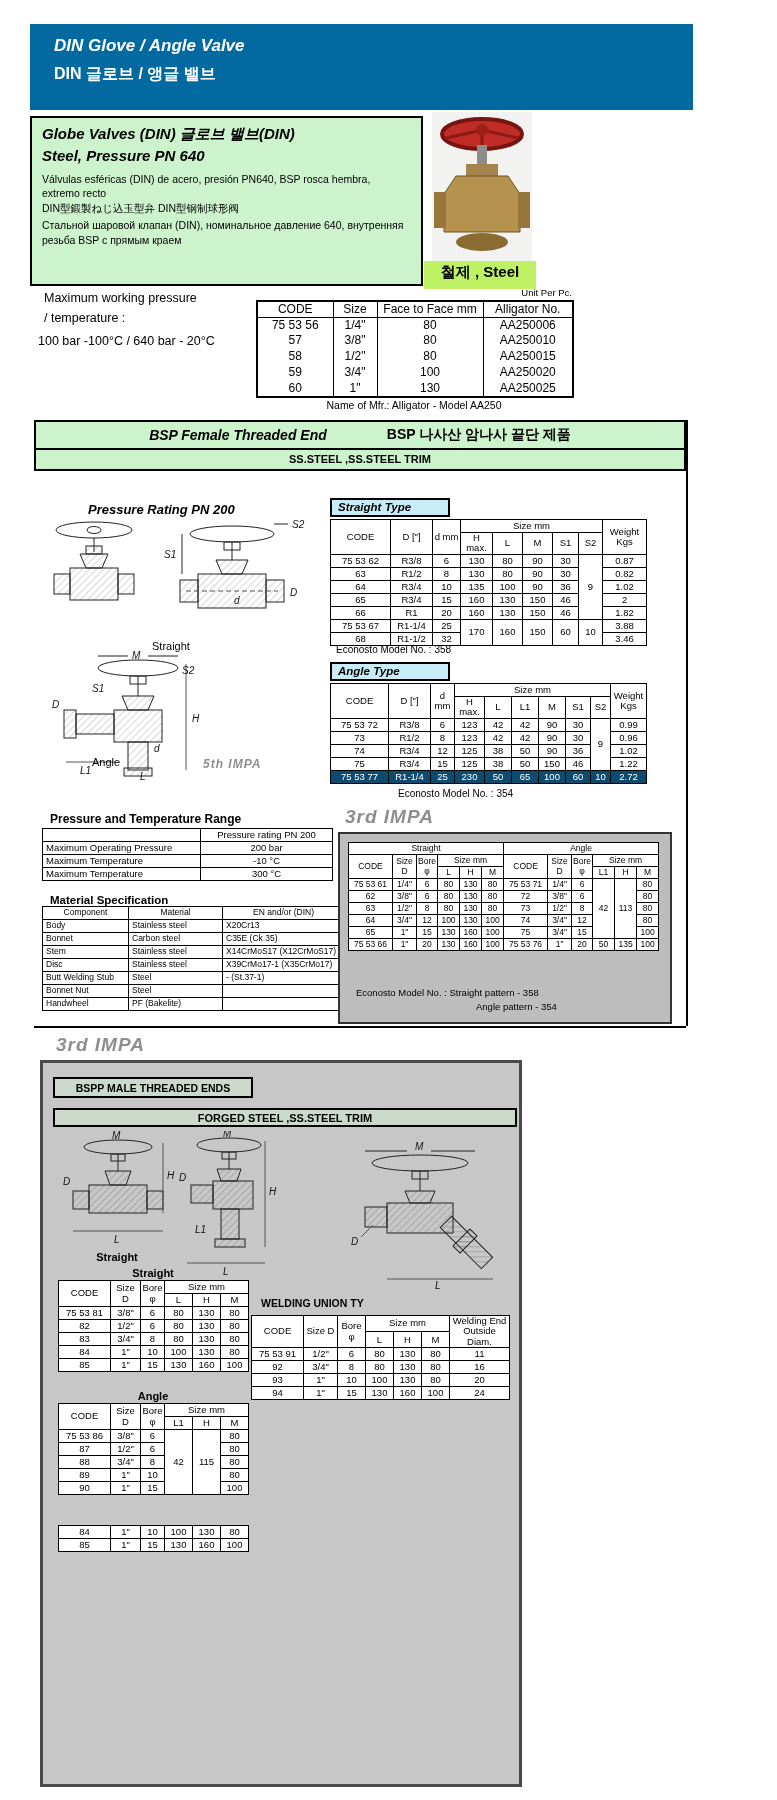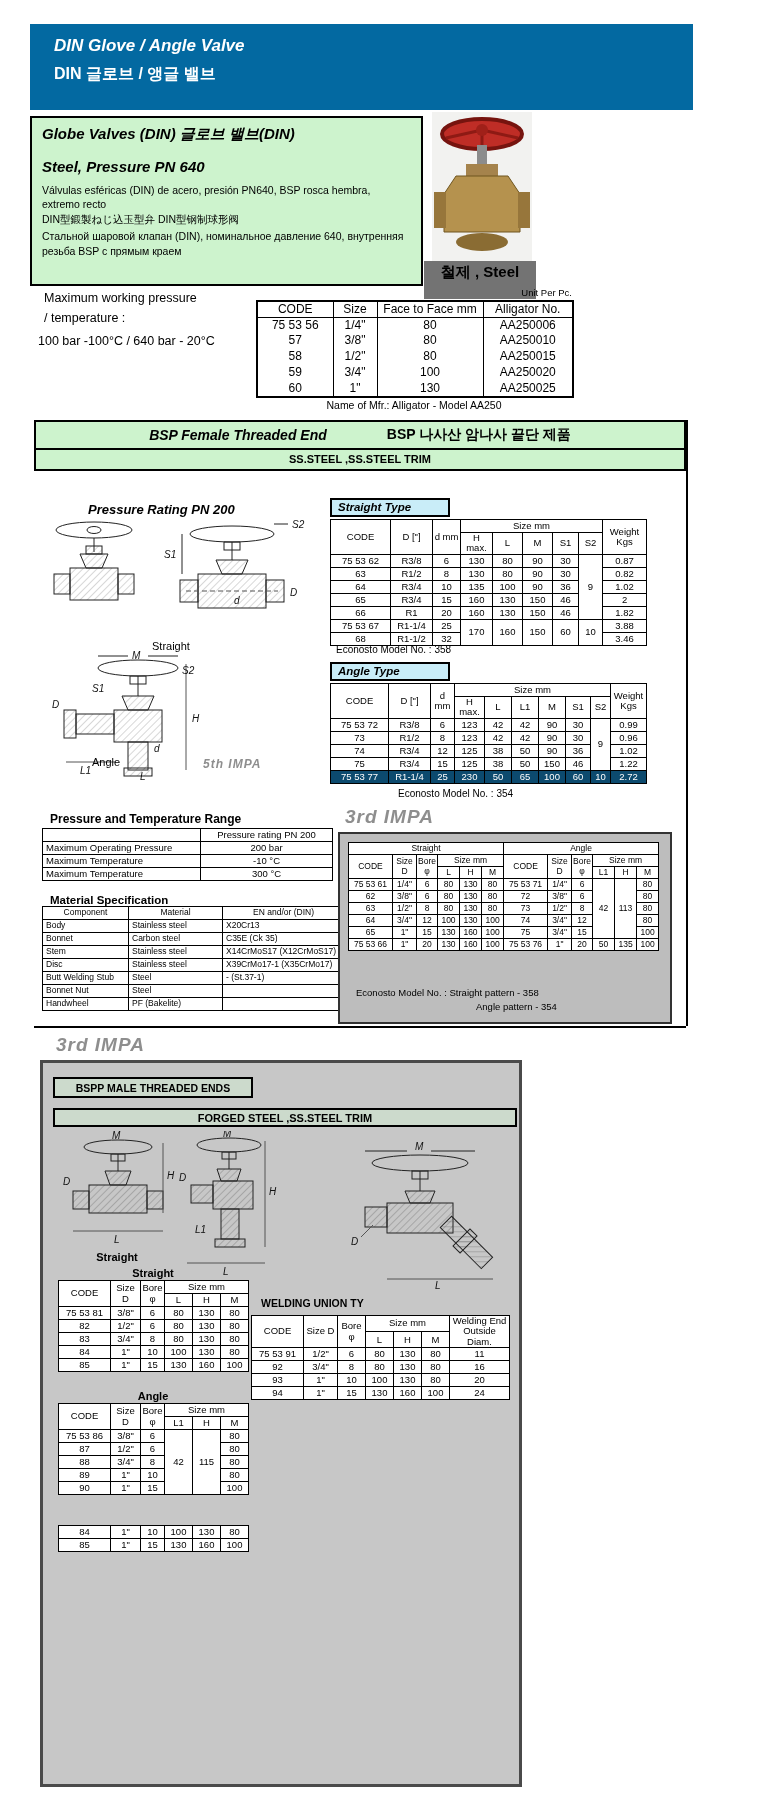--- a/index.html
+++ b/index.html
@@ -35,21 +35,21 @@
 
   <div class="abs hdr" style="left:30px;top:24px;width:663px;height:86px">
     <div style="padding:12px 0 0 24px;width:278px">
       <div class="it b" style="font-size:17px">DIN Glove / Angle Valve</div>
       <div class="b" style="font-size:16px;margin-top:8px">DIN 글로브 / 앵글 밸브</div>
     </div>
   </div>
 
   <div class="abs gbox" style="left:30px;top:116px;width:393px;height:170px;padding:7px 10px">
     <div class="it b" style="font-size:15px">Globe Valves (DIN)  글로브 밸브(DIN)</div>
-    <div class="it b" style="font-size:15px;margin-top:14px">Steel, Pressure PN 640</div>
+    <div class="it b" style="font-size:15px;margin-top:3px">Steel, Pressure PN 640</div>
     <div style="font-size:10.5px;margin-top:8px;line-height:1.35">Válvulas esféricas (DIN) de acero, presión PN640, BSP rosca hembra, extremo recto</div>
     <div style="font-size:10.5px;margin-top:2px">DIN型鍛製ねじ込玉型弁   DIN型钢制球形阀</div>
     <div style="font-size:10.5px;margin-top:2px;line-height:1.35">Стальной шаровой клапан (DIN), номинальное давление 640, внутренняя резьба BSP с прямым краем</div>
   </div>
 
   <svg class="abs" style="left:432px;top:112px" width="100" height="150" viewBox="0 0 100 150">
     <rect x="0" y="0" width="100" height="150" fill="#f2f2f0"></rect>
     <g>
       <ellipse cx="50" cy="22" rx="40" ry="15" fill="#bf2d26" stroke="#76140f" stroke-width="4"></ellipse>
       <line x1="14" y1="26" x2="50" y2="18" stroke="#8e1a14" stroke-width="3"></line>
@@ -60,21 +60,21 @@
     <g>
       <rect x="45" y="33" width="10" height="22" fill="#8c8c8c"></rect>
       <rect x="34" y="52" width="32" height="12" fill="#a5834c"></rect>
       <polygon points="24,64 76,64 88,82 88,120 12,120 12,82" fill="#b5924e" stroke="#6f551f"></polygon>
       <rect x="2" y="80" width="12" height="36" fill="#97763b"></rect>
       <rect x="86" y="80" width="12" height="36" fill="#97763b"></rect>
       <ellipse cx="50" cy="130" rx="26" ry="9" fill="#8a6c33"></ellipse>
     </g>
   </svg>
 
-  <div class="abs b ctr" style="left:424px;top:261px;width:112px;height:38px;background:#737373;font-size:15px;line-height:22px">철제 , Steel</div>
+  <div class="abs b ctr" style="left:424px;top:261px;width:112px;height:28px;background:#bef264;font-size:15px;line-height:22px">철제 , Steel</div>
 
   <div class="abs" style="left:44px;top:288px;font-size:12.5px;line-height:1.6">
     <div>Maximum working pressure</div>
     <div>/ temperature :</div>
   </div>
   <div class="abs" style="left:38px;top:334px;font-size:12.5px">100 bar -100°C / 640 bar - 20°C</div>
 
   <div class="abs" style="left:462px;top:287px;width:110px;text-align:right;font-size:9.5px">Unit Per Pc.</div>
 
   <table class="abs tb t1" style="left:256px;top:300px;width:316px">

